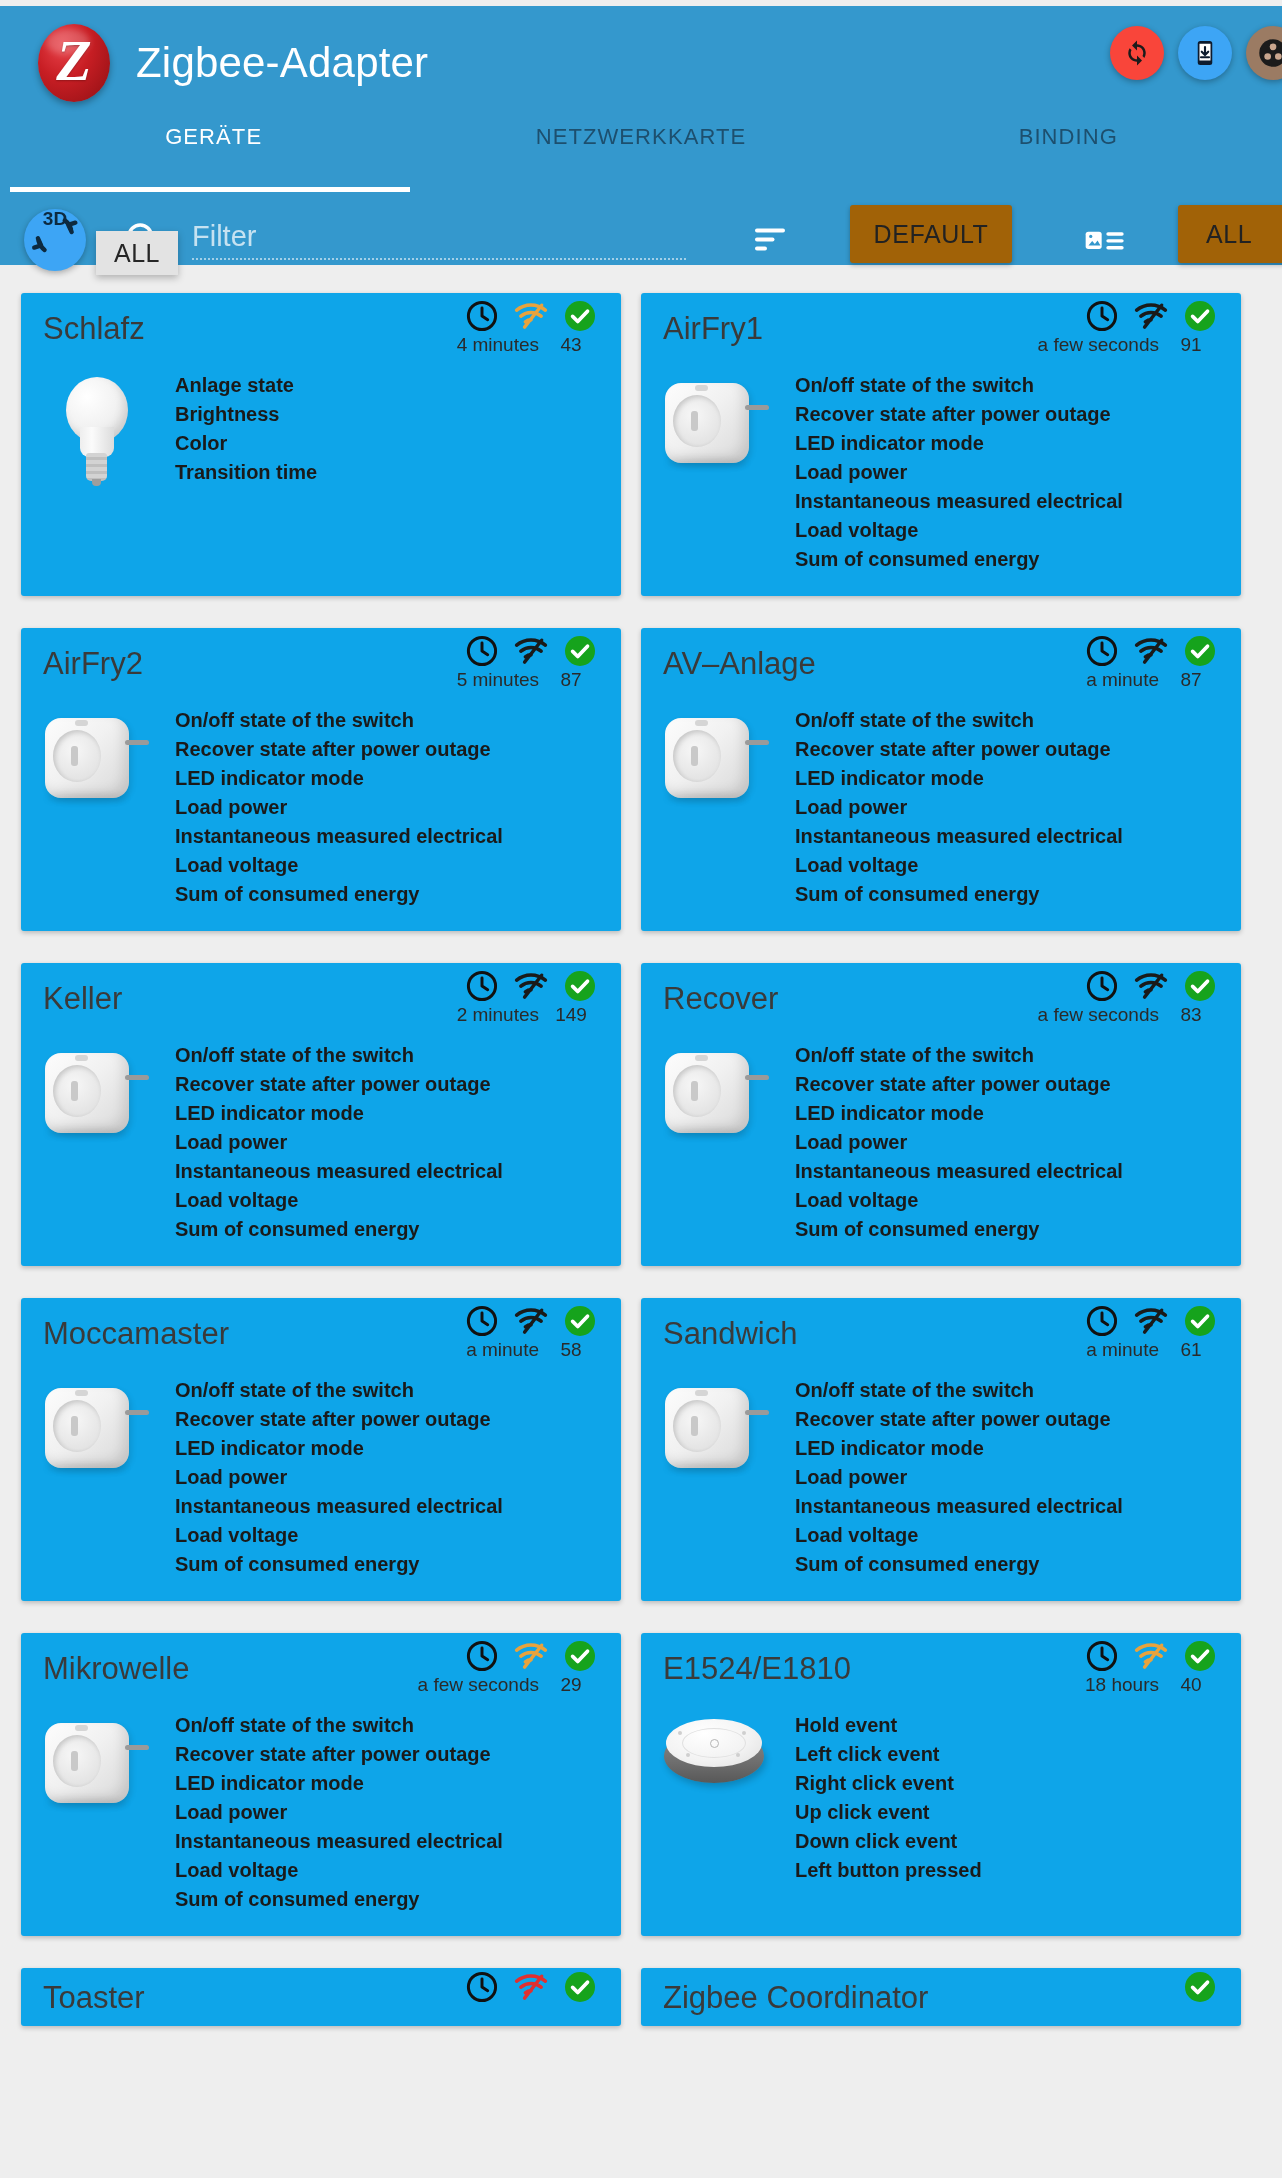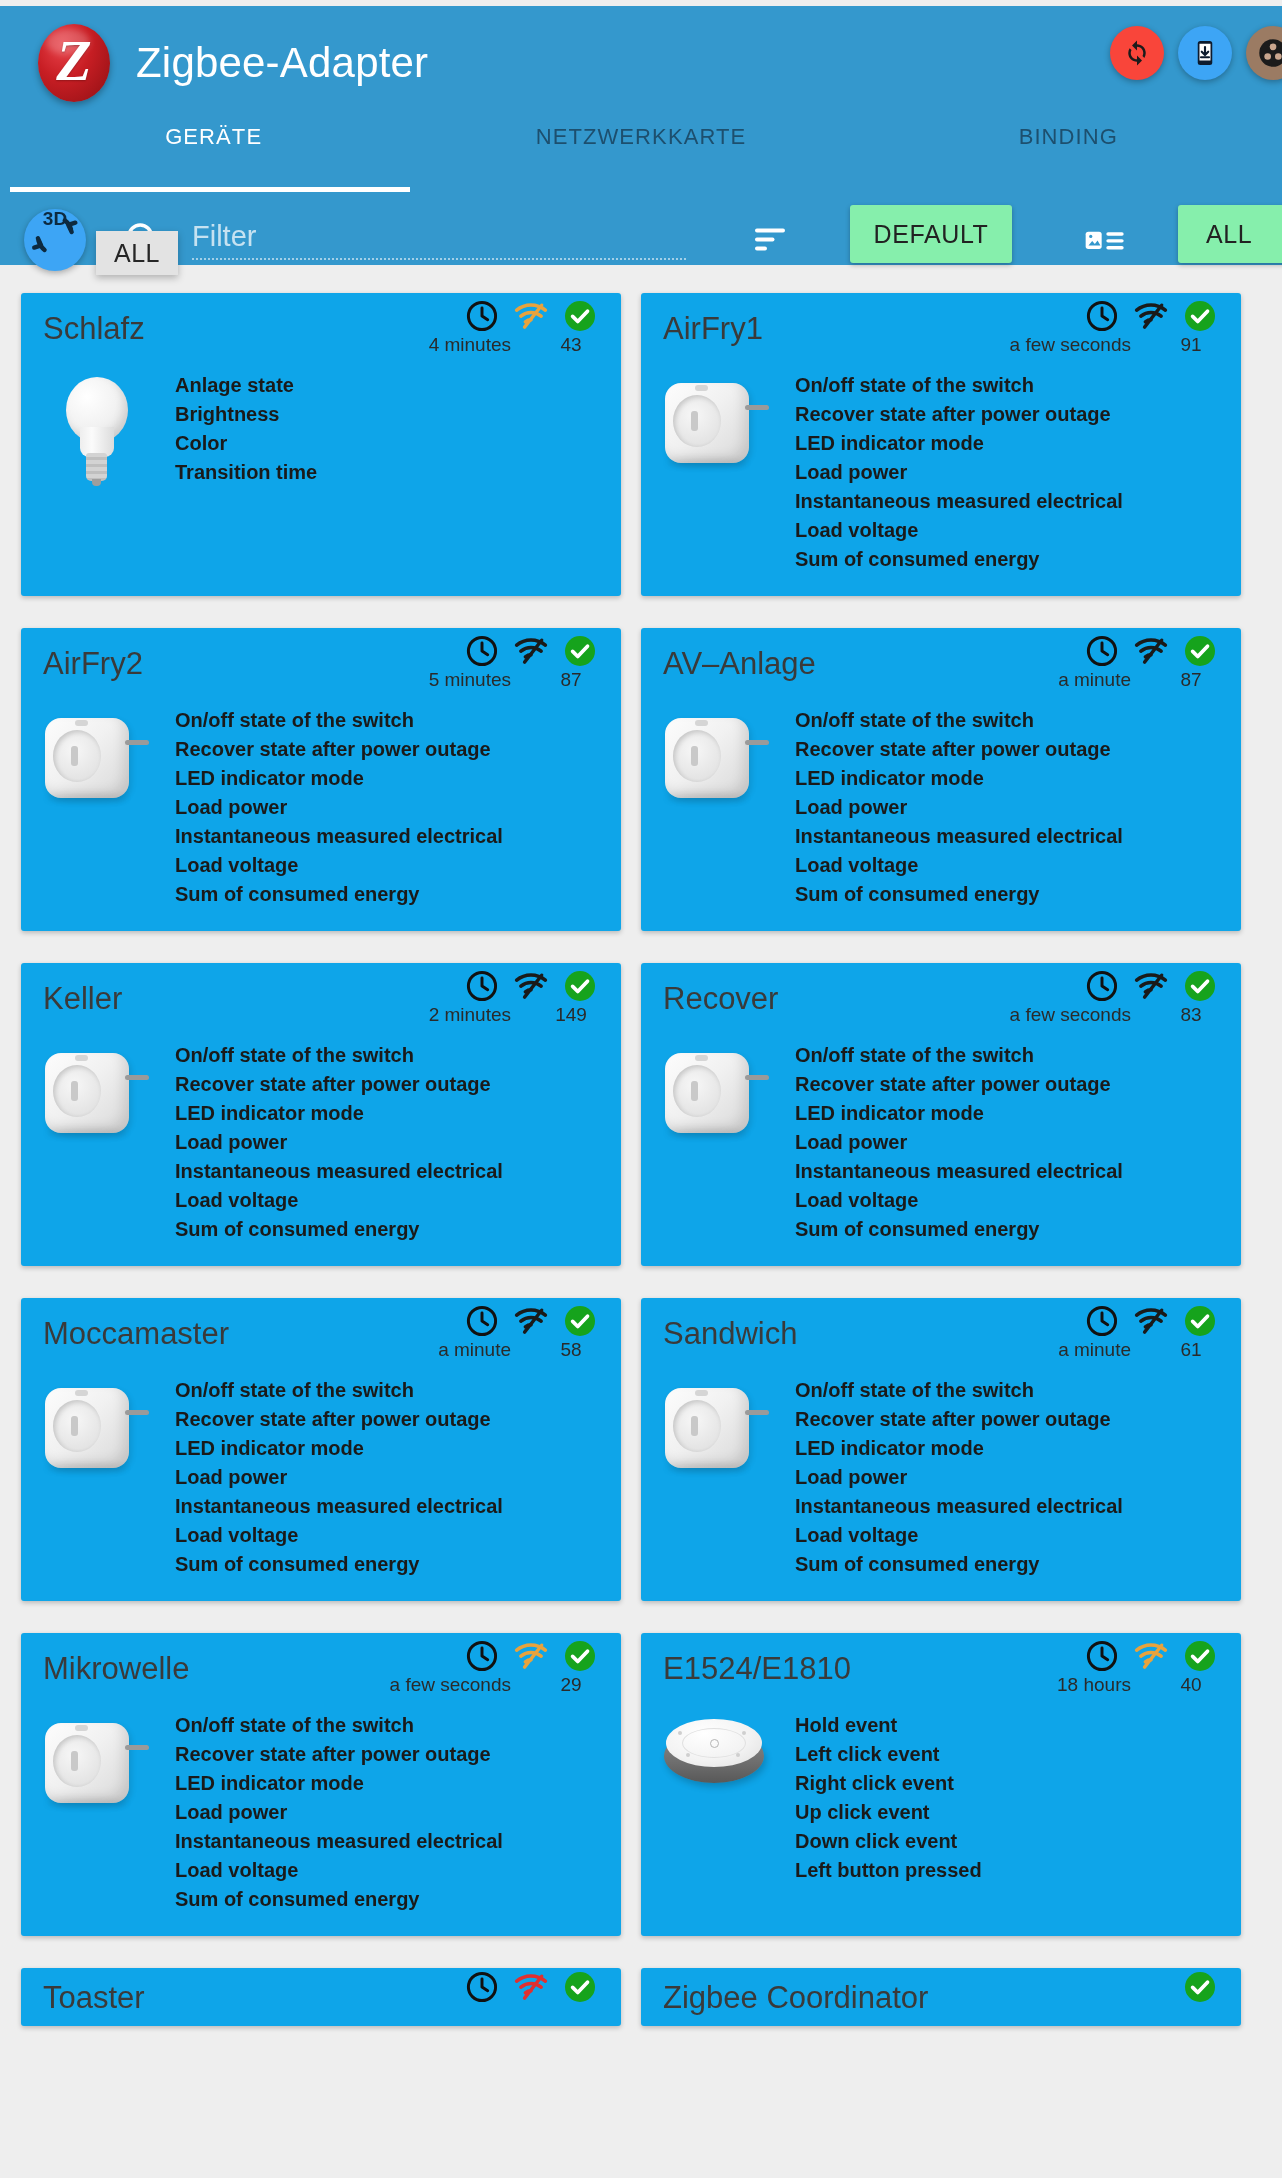--- a/index.html
+++ b/index.html
@@ -78,21 +78,21 @@
   .search-ic { position: absolute; left: 122px; top: 218px; cursor: pointer; }
   .filter-input {
     position: absolute; left: 192px; top: 214px; width: 494px; height: 46px;
     border: none; background: transparent; outline: none;
     border-bottom: 2px dotted rgba(255,255,255,.55);
     font-family: "Liberation Sans", sans-serif; font-size: 29px; color: #ffffff;
   }
   .filter-input::placeholder { color: rgba(255,255,255,.72); }
   .sort-ic { position: absolute; left: 752px; top: 224px; cursor: pointer; }
   .pill {
-    position: absolute; background: #86efac; color: #222; border: none;
+    position: absolute; background: #a16207; color: #222; border: none;
     font-family: "Liberation Sans", sans-serif; font-size: 25px; letter-spacing: .6px;
     border-radius: 3px; box-shadow: 0 2px 5px rgba(0,0,0,.28); cursor: pointer;
   }
   .pill.default { left: 850px; top: 205px; width: 162px; height: 58px; }
   .pill.all     { left: 1178px; top: 205px; width: 160px; height: 58px; text-align:left; padding-left:28px;}
   .viewmode-ic  { position: absolute; left: 1085px; top: 227px; cursor: pointer; }
 
   
   .grid {
     position: absolute; left: 0; top: 272px; width: 1282px;
@@ -110,21 +110,21 @@
   .card-title {
     position: absolute; left: 22px; top: 18px;
     font-size: 31px; color: #3a3a3a; font-weight: 400; white-space: nowrap;
   }
   .status {
     position: absolute; right: 24px; top: 6px;
     display: flex; flex-direction: column; align-items: flex-end;
   }
   .status-icons { display: flex; align-items: center; gap: 13px; }
   .status-labels {
-    display: flex; align-items: center; gap: 34px; margin-top: 1px;
+    display: flex; align-items: center; gap: 6px; margin-top: 1px;
     font-size: 19px; color: #2a2a2a; white-space: nowrap;
   }
   .st-time { min-width: 10px; text-align: right; }
   .st-lqi  { width: 52px; text-align: center; }
 
   .card-body { display: flex; padding: 4px 0 22px 0; min-height: 150px; }
   .thumb-wrap { width: 150px; flex: none; display: flex; align-items: flex-start; justify-content: center; padding-top: 4px; }
   .states {
     flex: 1; padding-left: 4px; padding-right: 0;
     overflow: hidden;

